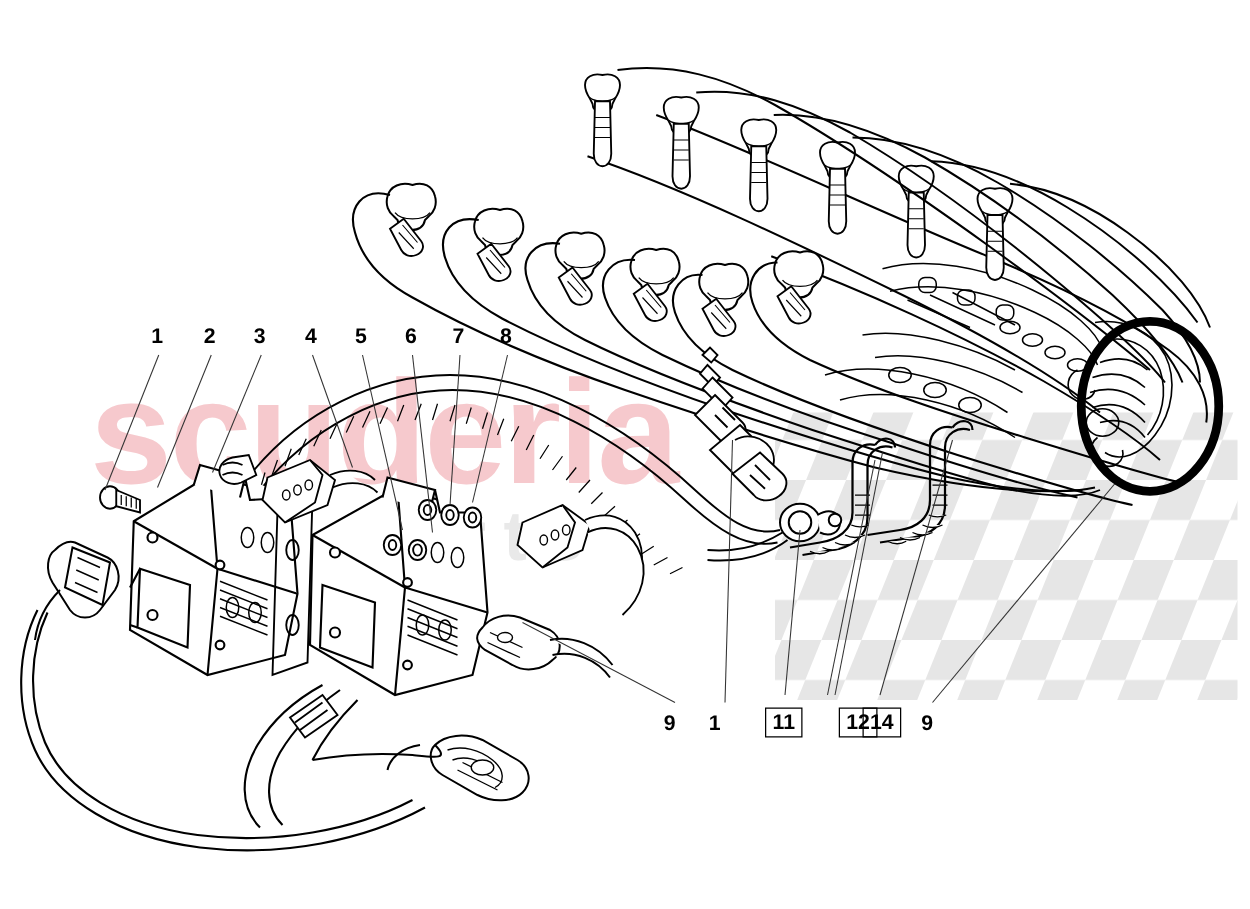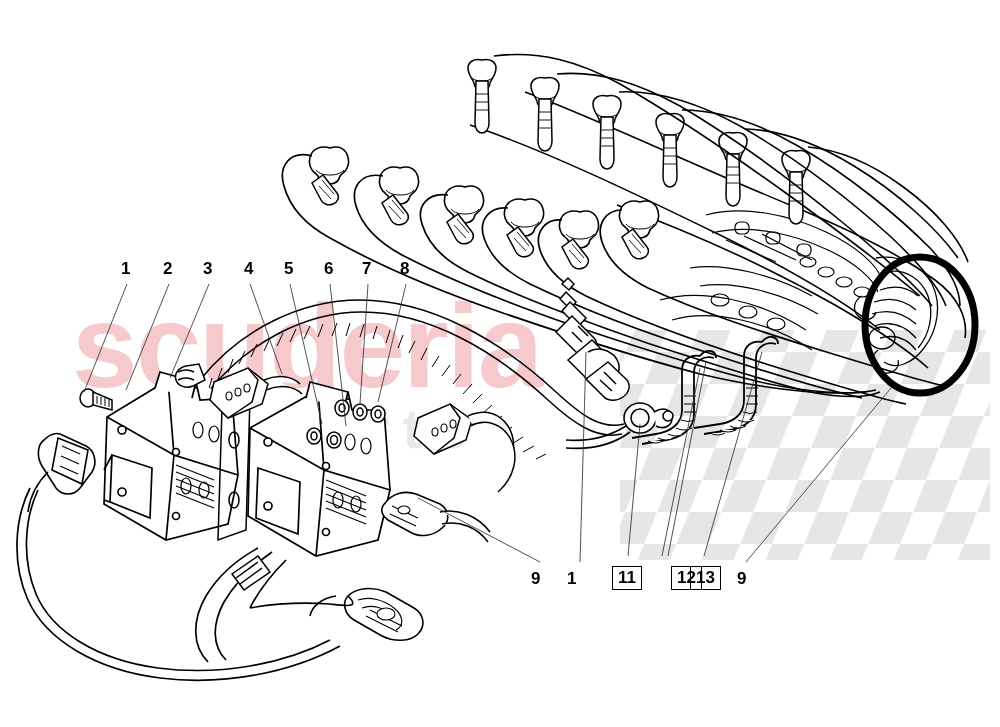--- a/index.html
+++ b/index.html
@@ -383,16 +383,16 @@
   <div class="num" style="left:244px;top:260px;">4</div>
   <div class="num" style="left:284px;top:260px;">5</div>
   <div class="num" style="left:324px;top:260px;">6</div>
   <div class="num" style="left:362px;top:260px;">7</div>
   <div class="num" style="left:400px;top:260px;">8</div>
 
   <div class="num" style="left:531px;top:570px;">9</div>
   <div class="num" style="left:567px;top:570px;">1</div>
   <div class="num boxed" style="left:612px;top:566px;">11</div>
   <div class="num boxed" style="left:651px;top:566px;margin-left:20px;">12</div>
-  <div class="num boxed" style="left:690px;top:566px;">13</div>
+  <div class="num boxed" style="left:690px;top:566px;">14</div>
   <div class="num" style="left:737px;top:570px;">9</div>
 
 </div>
 
 </body></html>

